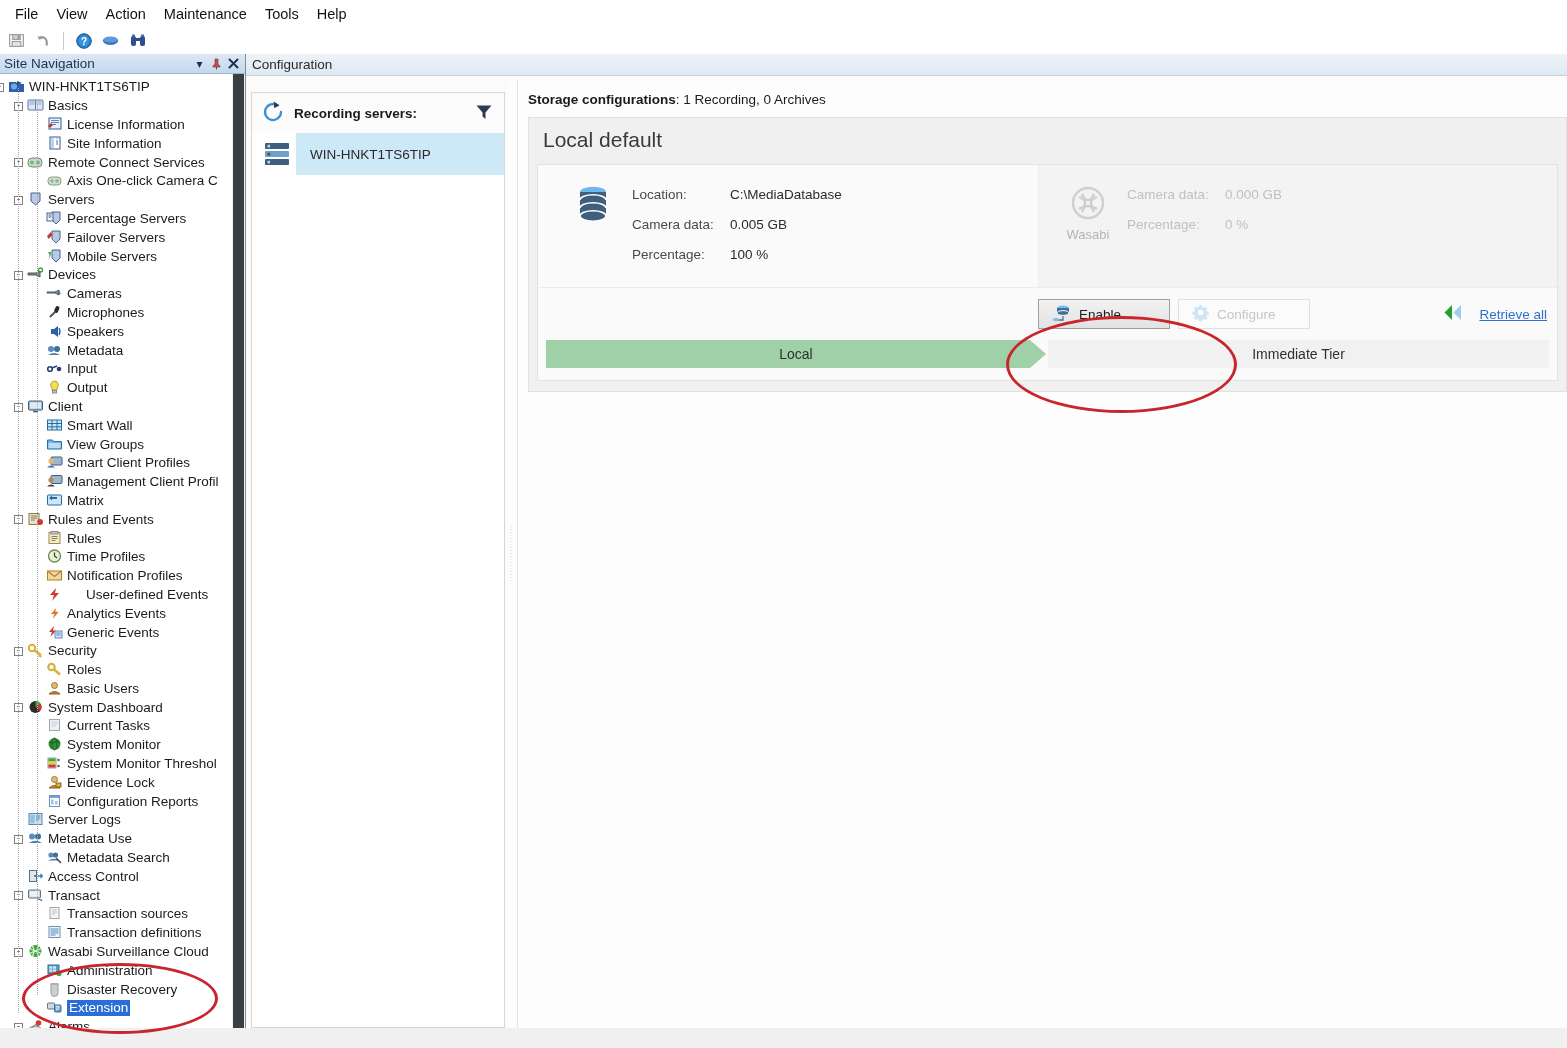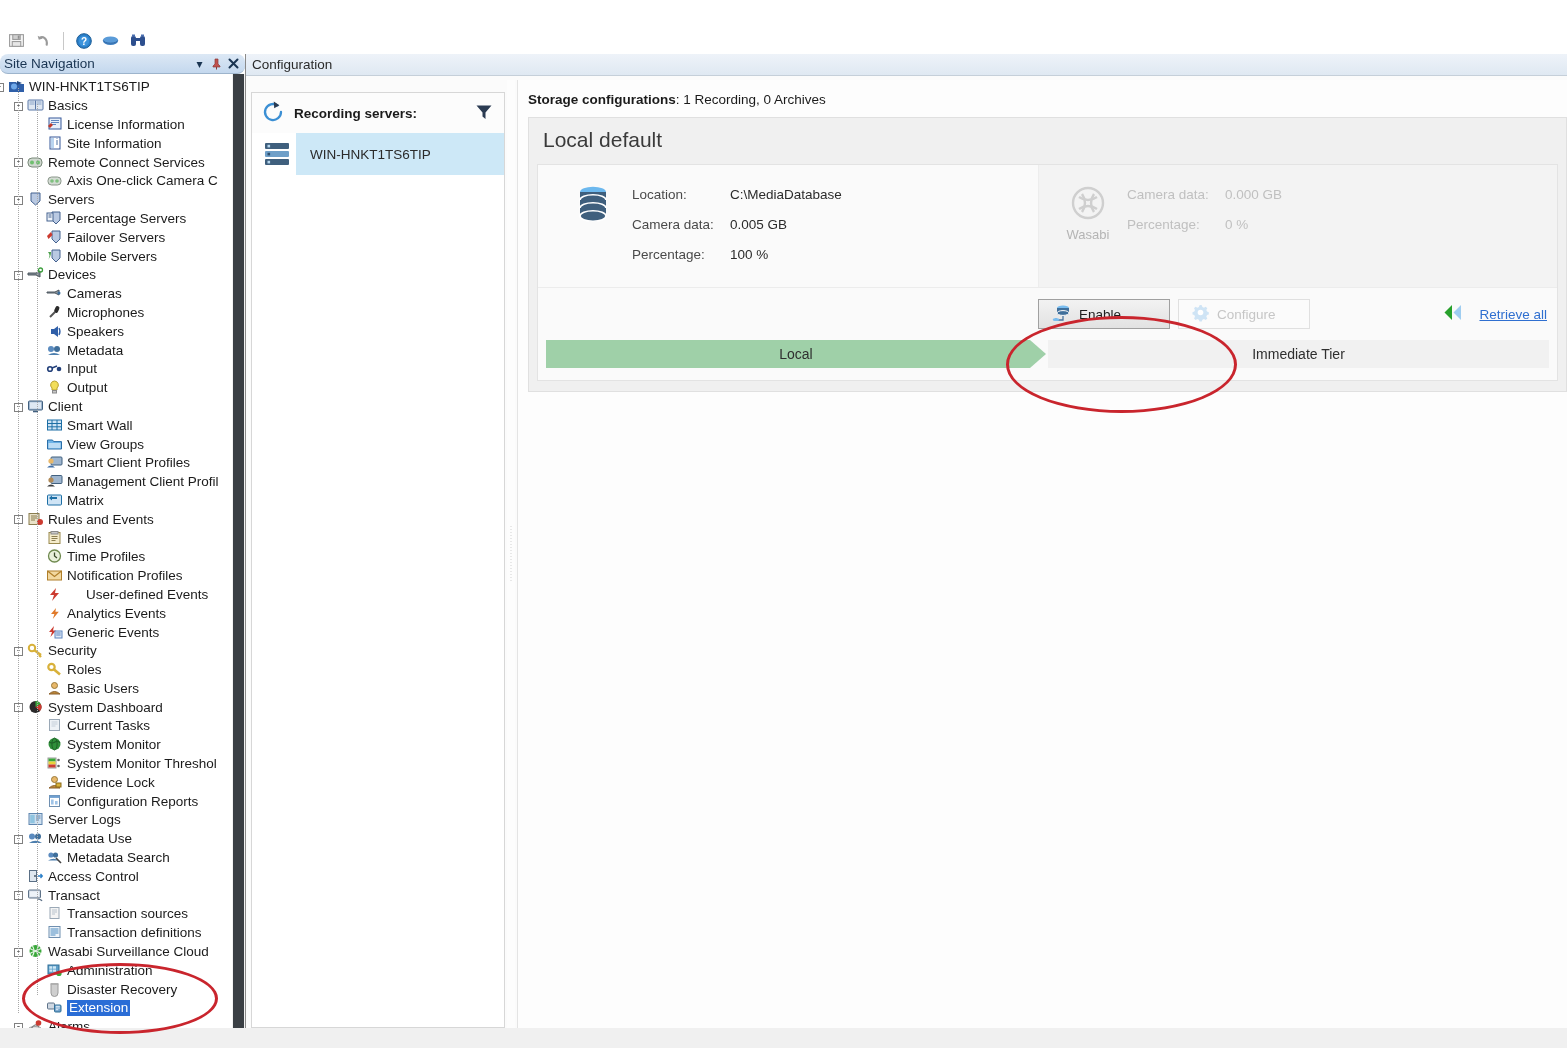--- a/index.html
+++ b/index.html
@@ -33,21 +33,21 @@
 
   
   .sidebar {
     position:absolute; left:0; top:54px; width:246px; height:974px;
     background:#ffffff; border-right:1px solid #8a8a8a;
   }
   .sb-header {
     height:20px; background:linear-gradient(#dce8f5,#c4d8ee);
     border-bottom:1px solid #9db4cc;
     display:flex; align-items:center; padding:0 3px 0 4px;
-    font-size:13.5px; color:#1a3552;border-radius:8px;
+    font-size:13.5px; color:#1a3552;
   }
   .sb-title { flex:1; line-height:18px; }
   .sb-ico { width:17px; height:17px; display:flex; align-items:center; justify-content:center; color:#1a3552; font-size:12px; }
 
   .tree {
     position:absolute; left:0; top:20px; right:13px; bottom:0;
     background:#fff; overflow:hidden; padding-top:4px;
   }
   .tree-scroll { position:absolute; right:0; top:20px; width:13px; bottom:0; background:#f2f2f2; }
   .tree-scroll .thumb { position:absolute; left:1px; top:0; width:11px; height:100%; background:#3a3f44; }
@@ -137,20 +137,28 @@
   
   .ellipse { position:absolute; border:3px solid #c9252d; border-radius:50%; pointer-events:none; }
 
   .statusbar { position:absolute; left:0; bottom:0; width:1567px; height:20px; background:#f0f0f0; }
 </style>
 </head>
 <body>
 
 <div id="app">
 
+  <div class="menubar">
+    <div class="mi">File</div>
+    <div class="mi">View</div>
+    <div class="mi">Action</div>
+    <div class="mi">Maintenance</div>
+    <div class="mi">Tools</div>
+    <div class="mi">Help</div>
+  </div>
 
   <div class="toolbar">
     <div class="tb-btn">
       <svg width="17" height="17" viewBox="0 0 16 16">
         <rect x="1.5" y="2.5" width="13" height="11" fill="#f4f4f4" stroke="#9a9a9a"></rect>
         <rect x="4.5" y="2.5" width="7" height="4.5" fill="#cfcfcf" stroke="#9a9a9a"></rect>
         <rect x="4" y="9" width="8" height="4.5" fill="#e6e6e6" stroke="#9a9a9a"></rect>
         <rect x="9.2" y="3.4" width="1.6" height="3" fill="#8f8f8f"></rect>
       </svg>
     </div>

